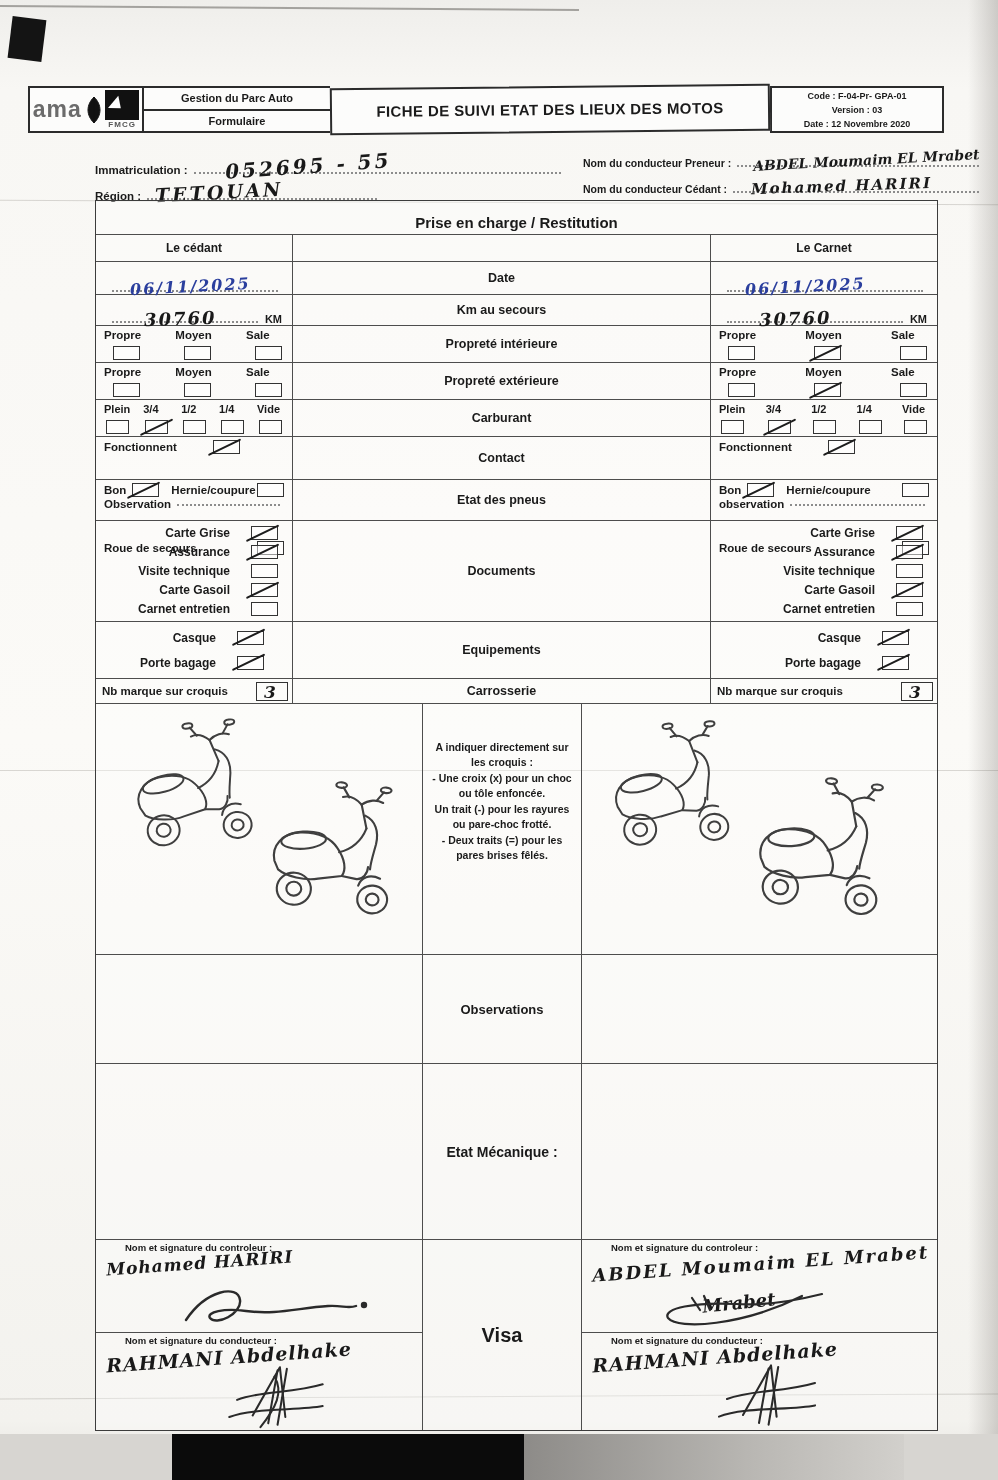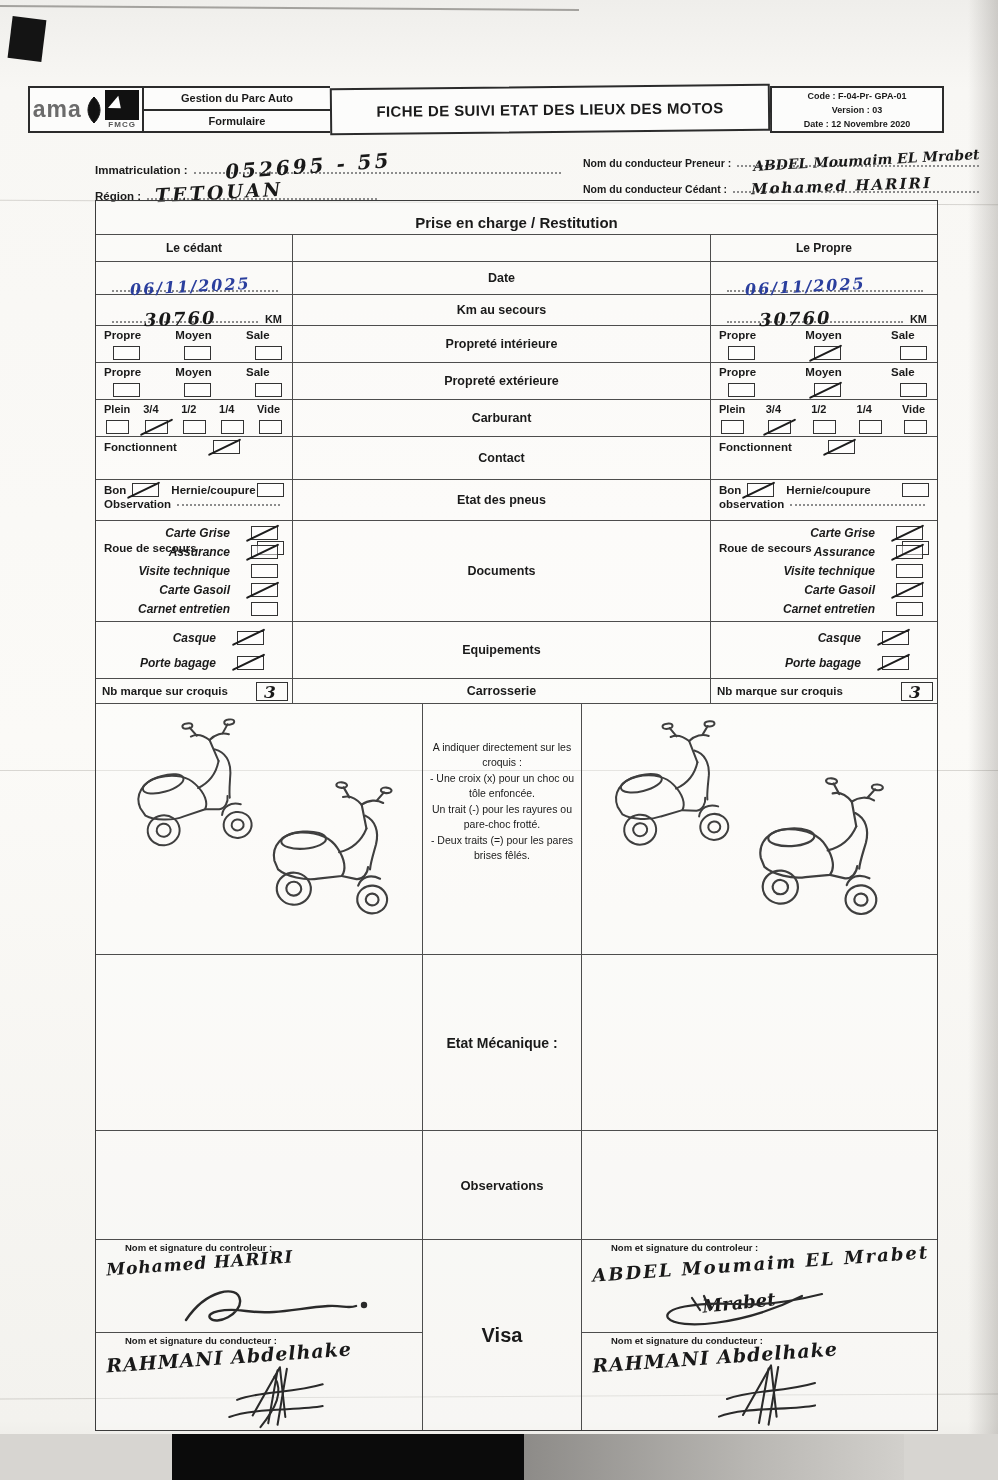--- a/index.html
+++ b/index.html
@@ -65,34 +65,34 @@
   .optlab{font-weight:bold;font-size:11.5px;}
   .optlab-sm{font-weight:bold;font-size:11px;}
   .cb{width:25px;height:12px;border:1.6px solid #333;position:relative;background:rgba(255,255,255,.5);margin-left:9px;}
   .cb-sm{width:21px;}
   .cb .tick{display:none;position:absolute;left:-5px;bottom:-3px;width:36px;height:2.4px;background:#1d1d1d;transform:rotate(-26deg);transform-origin:left bottom;border-radius:2px;}
   .cb[data-checked="true"] .tick{display:block;}
 
   .cellpad{padding:3px 8px;font-size:11.5px;font-weight:bold;height:calc(100% - 6px);display:flex;flex-direction:column;justify-content:space-between;gap:44px;}
   .inline-f{display:flex;align-items:center;}
   .push{margin-left:auto;}
-  .docrow{display:flex;align-items:center;justify-content:flex-end;gap:12px;height:19px;padding-right:14px;font-style:italic;}
+  .docrow{display:flex;align-items:center;justify-content:flex-end;gap:12px;height:19px;padding-right:14px;}
   .doclab{font-weight:bold;font-size:12px;}
   .eqwrap{display:flex;flex-direction:column;justify-content:center;gap:6px;height:100%;padding-right:14px;}
   .nbrow{display:flex;align-items:center;height:100%;padding:0 4px 0 6px;}
   .nblab{font-weight:bold;font-size:11.5px;flex:1;}
   .nbbox{width:30px;height:17px;border:1.6px solid #333;position:relative;}
   .nb-hw{position:absolute;left:7px;bottom:-2px;font-size:17px;}
 
   
   .c2-left{width:326px;border-right:1.2px solid #4d4d4d;position:relative;}
   .c2-mid{width:158px;border-right:1.2px solid #4d4d4d;position:relative;display:flex;align-items:center;justify-content:center;}
   .c2-right{flex:1;position:relative;}
   .h250{height:250px;} .h108{height:108px;} .h175{height:175px;} .h190{height:190px;}
-  .note{padding:8px 6px;font-size:10.5px;font-weight:normal;text-align:center;line-height:14.5px;align-self:flex-start;margin-top:28px;}
+  .note{padding:8px 6px;font-size:10.5px;font-weight:bold;text-align:center;line-height:14.5px;align-self:flex-start;margin-top:28px;}
   .note div{margin-bottom:2px;}
   .scooter{position:absolute;}
   .obs-lab{font-weight:bold;font-size:13px;}
   .visa-lab{font-weight:bold;font-size:20px;}
 
   .visa-sub{display:flex;flex-direction:column;height:100%;}
   .vbox{position:relative;overflow:hidden;}
   .vbox.top{height:92px;border-bottom:1.2px solid #4d4d4d;}
   .vbox.bot{flex:1;}
   .vlab{font-size:9.5px;font-weight:bold;padding:2px 0 0 4px;margin-left:25px;}
@@ -184,21 +184,21 @@
     </div>
   </div>
 
   <div class="ftable">
 
     <div class="title-row">Prise en charge / Restitution</div>
 
     <div class="trow h26">
       <div class="c-left colhead">Le cédant</div>
       <div class="c-mid"></div>
-      <div class="c-right colhead">Le Propre</div>
+      <div class="c-right colhead">Le Carnet</div>
     </div>
 
     <div class="trow h32">
       <div class="c-left">
         <div class="linefield">
           <span class="hw hw-blue date-hw">06/11/2025</span>
           <span class="dotline"></span>
         </div>
       </div>
       <div class="c-mid">
@@ -584,32 +584,32 @@
       <div class="c2-right">
         <svg class="scooter" style="left:16px;top:14px;transform:rotate(-6deg)" width="150" height="140" viewBox="0 0 150 130">
             <use href="#scooter-shape"></use>
           </svg>
         <svg class="scooter" style="left:160px;top:70px;transform:rotate(5deg)" width="165" height="150" viewBox="0 0 150 130">
             <use href="#scooter-shape"></use>
           </svg>
       </div>
     </div>
 
+    <div class="trow h108">
+      <div class="c2-left"></div>
+      <div class="c2-mid">
+          <span class="obs-lab">Observations</span>
+        </div>
+      <div class="c2-right"></div>
+    </div>
+
     <div class="trow h175">
       <div class="c2-left"></div>
       <div class="c2-mid">
           <span class="obs-lab" style="font-size:14px">Etat Mécanique :</span>
-        </div>
-      <div class="c2-right"></div>
-    </div>
-
-    <div class="trow h108">
-      <div class="c2-left"></div>
-      <div class="c2-mid">
-          <span class="obs-lab">Observations</span>
         </div>
       <div class="c2-right"></div>
     </div>
 
     <div class="trow h190">
       <div class="c2-left">
         <div class="visa-sub">
           <div class="vbox top">
             <div class="vlab">Nom et signature du controleur :</div>
             <div class="hw vname">Mohamed HARIRI</div>

